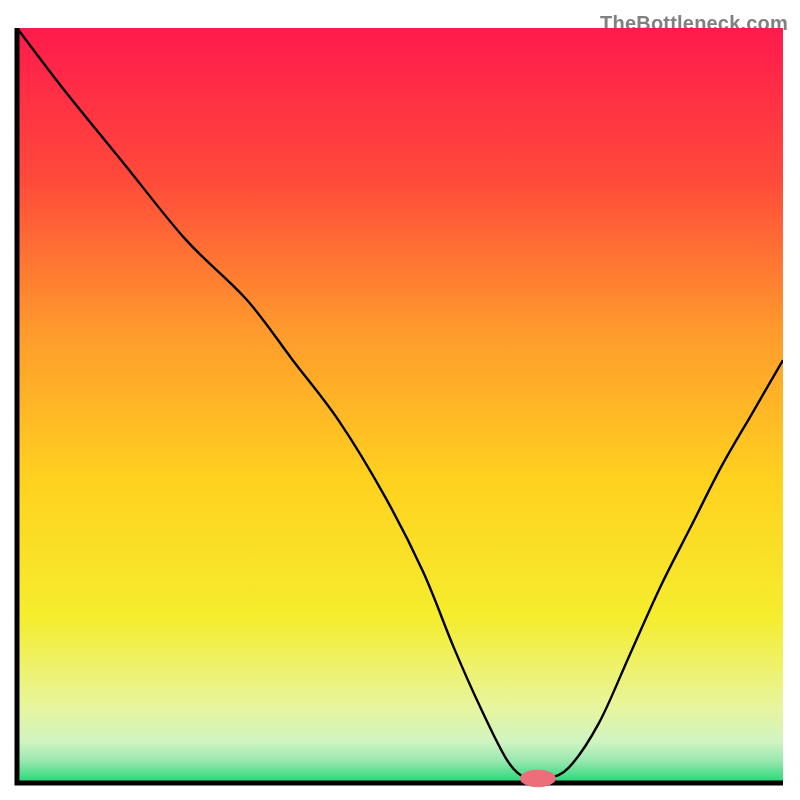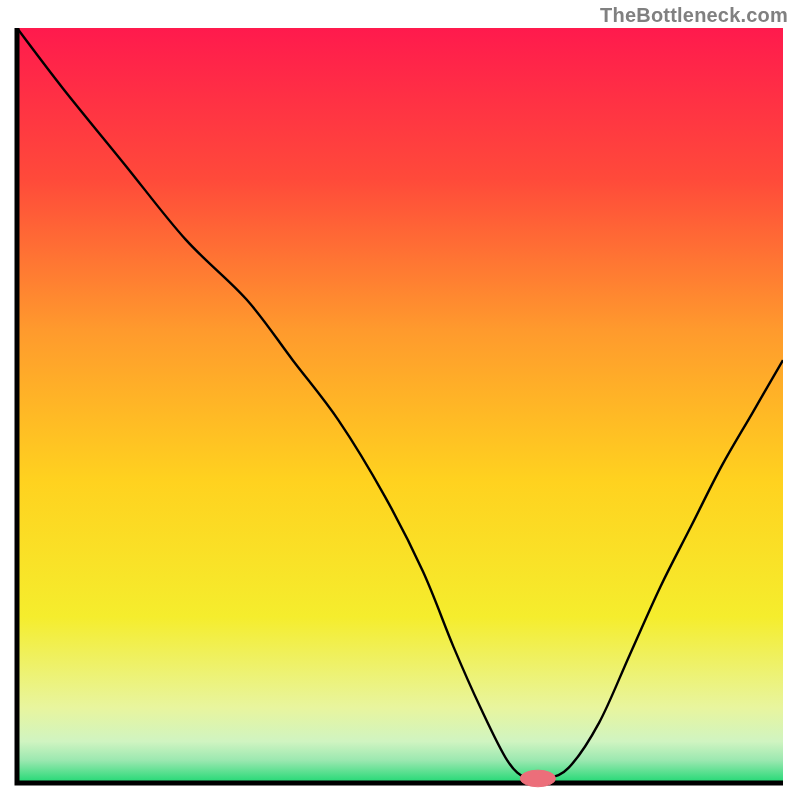--- a/index.html
+++ b/index.html
@@ -10,21 +10,21 @@
     background: #ffffff;
     overflow: hidden;
   }
   .stage {
     position: relative;
     width: 800px;
     height: 800px;
   }
   .watermark {
     position: absolute;
-    top: 4px;
+    top: 12px;
     right: 12px;
     font-family: Arial, Helvetica, sans-serif;
     font-size: 20px;
     font-weight: 600;
     color: #808080;
     letter-spacing: 0.2px;
   }
   svg.plot {
     position: absolute;
     top: 0;

